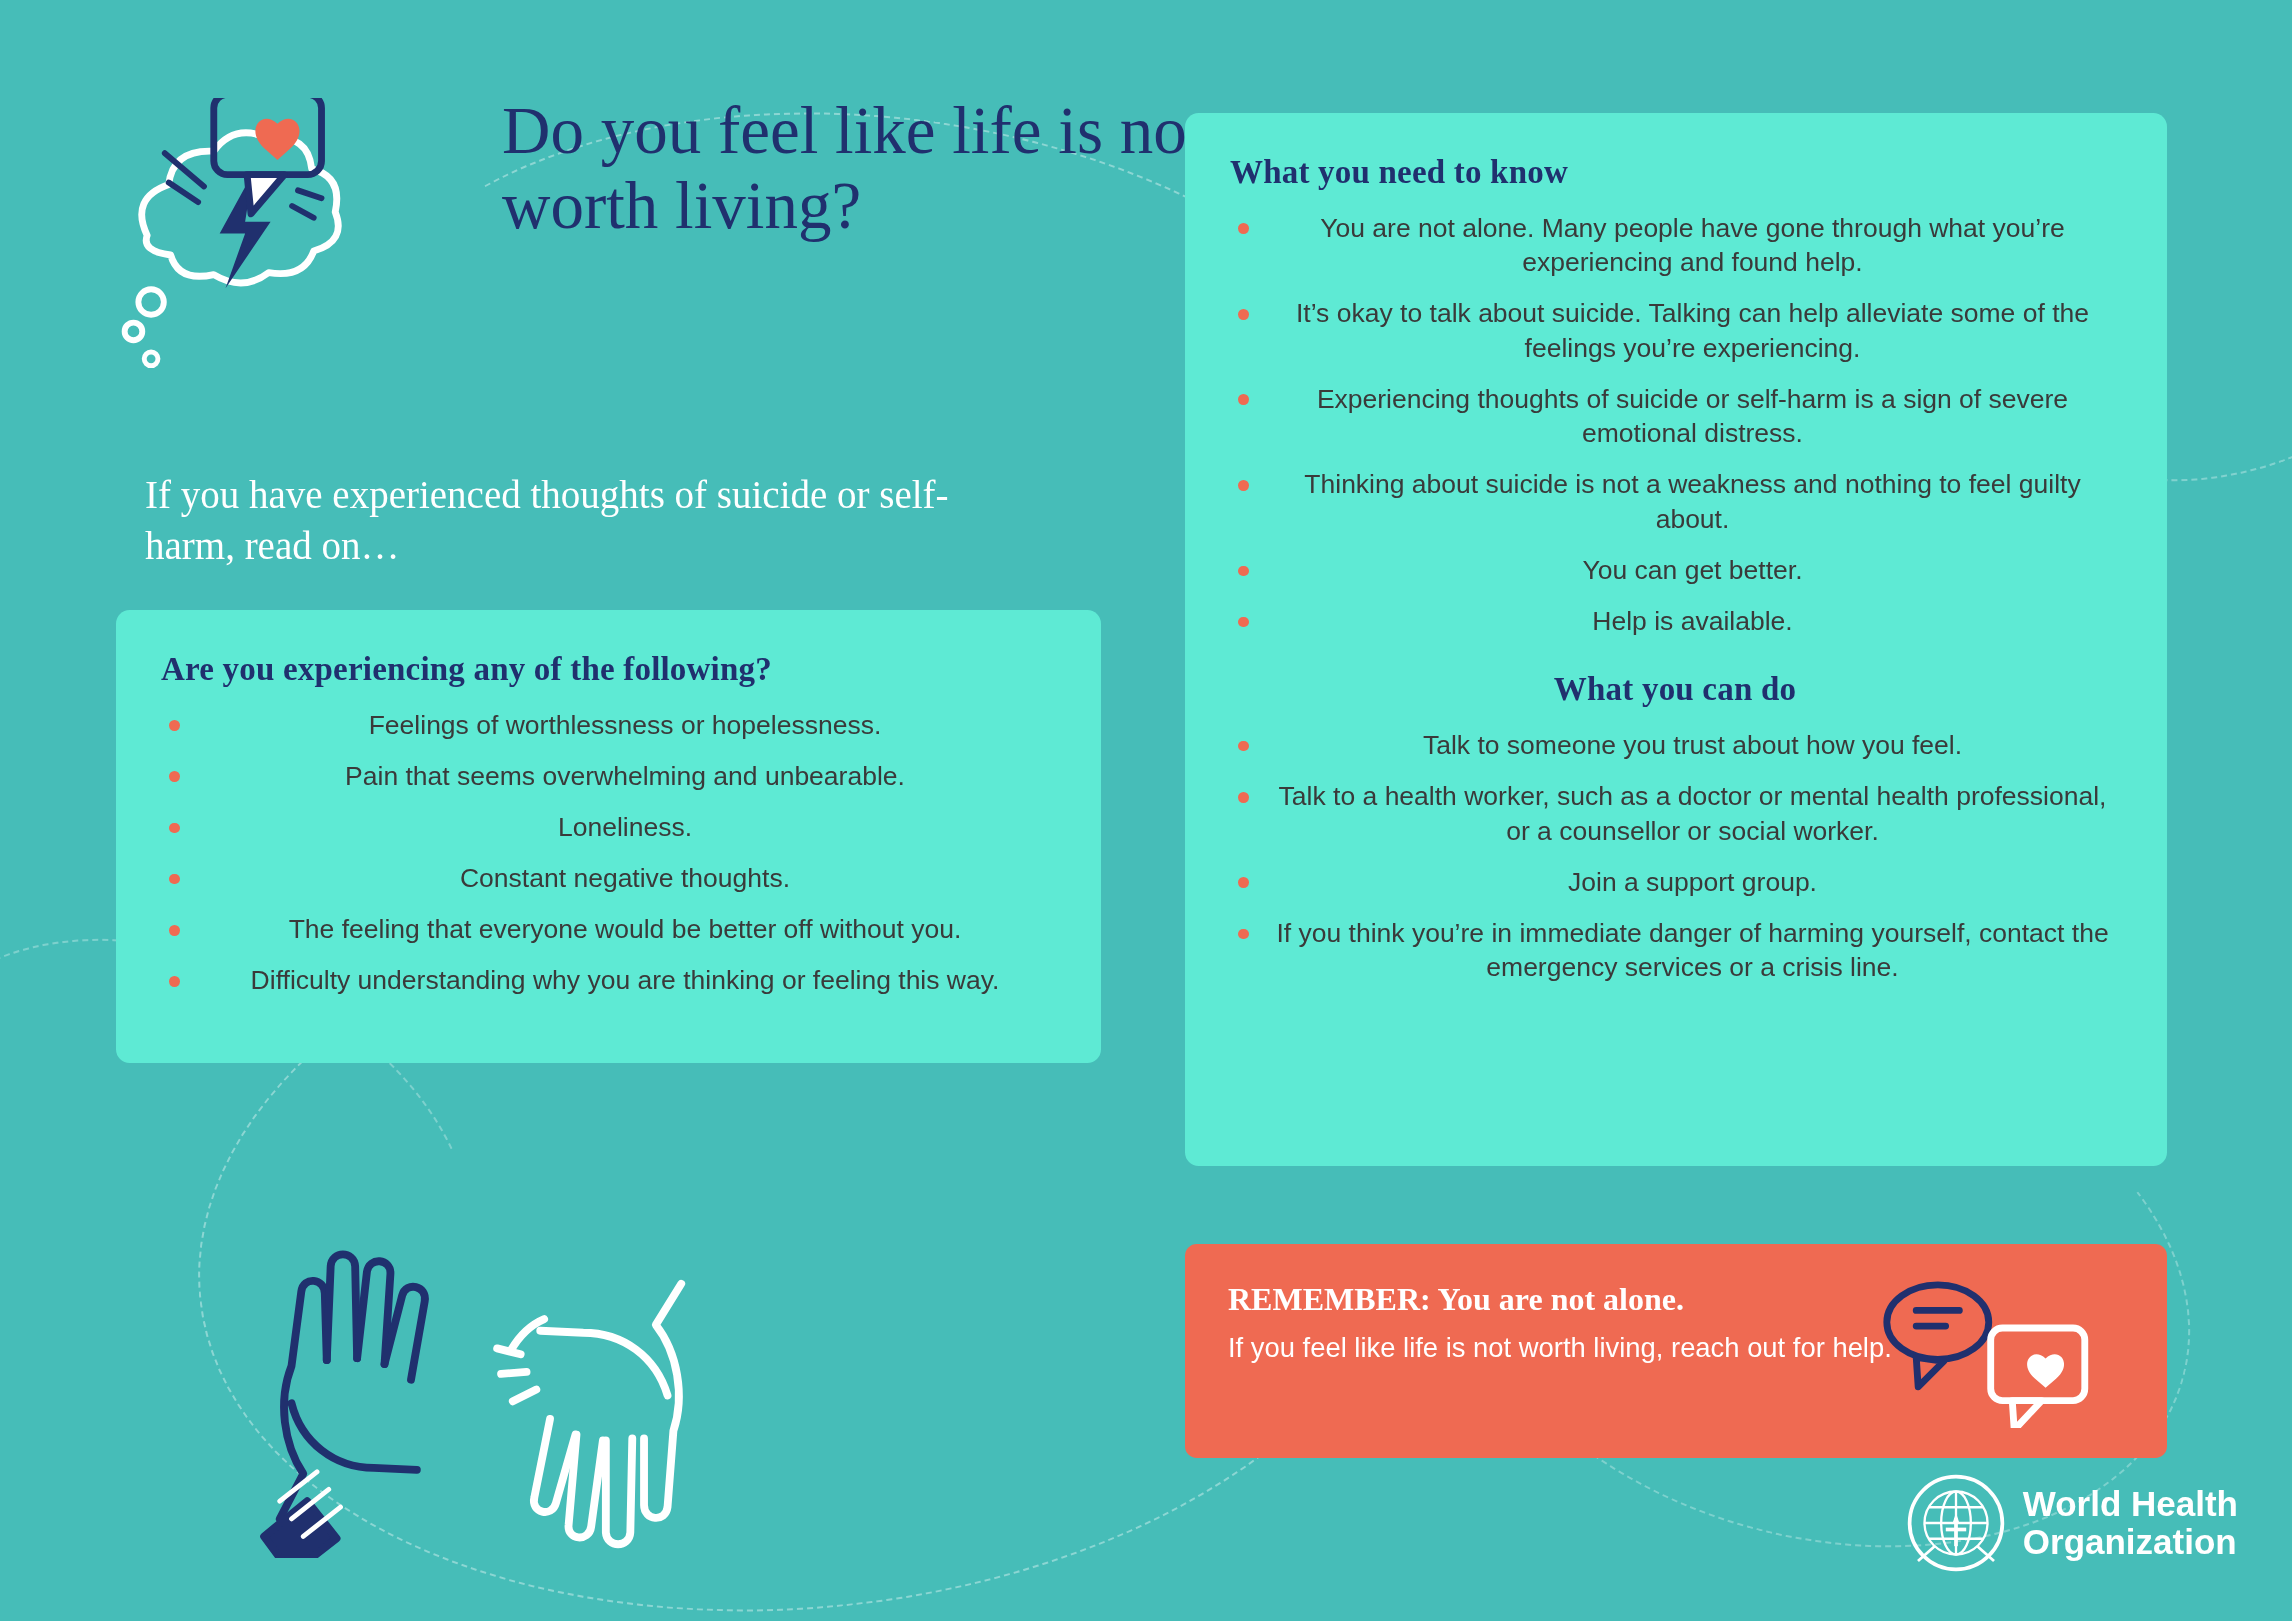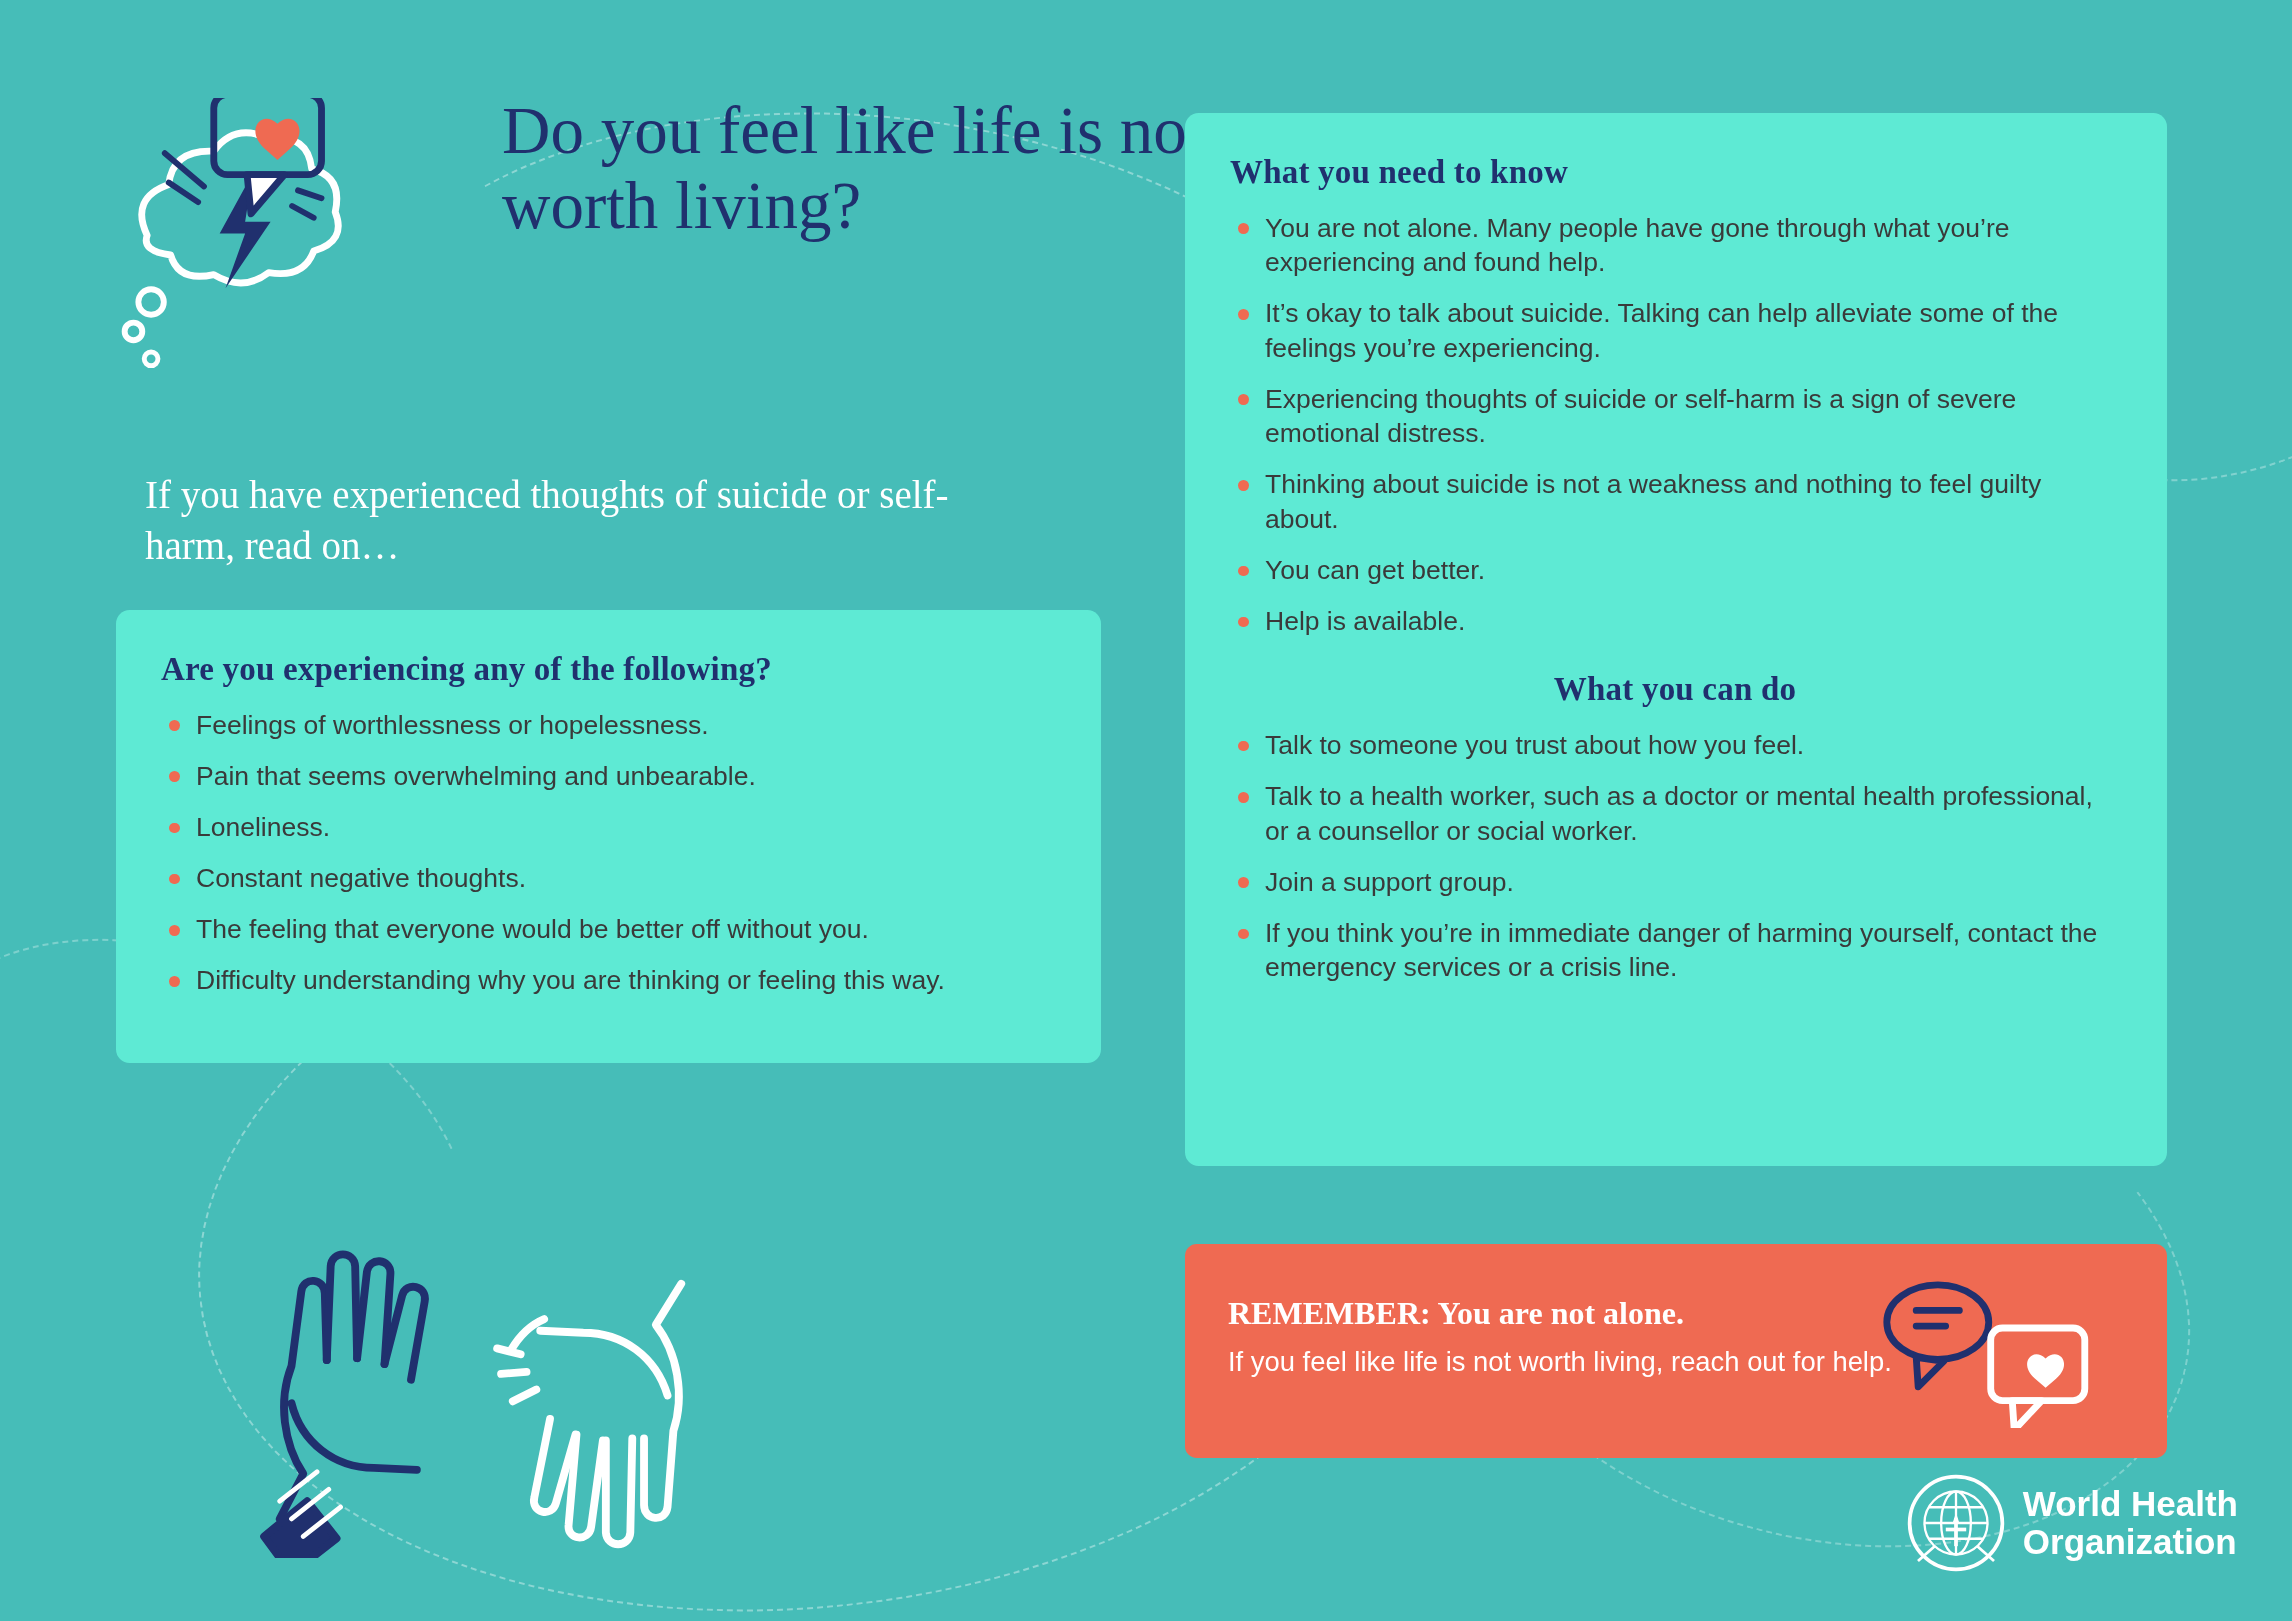--- a/index.html
+++ b/index.html
@@ -64,21 +64,21 @@
   h2.section-title {
     color: #20306e;
     font-family: "Liberation Serif", serif;
     font-size: 33px;
     font-weight: 700;
     letter-spacing: 0.2px;
     margin-bottom: 19.6px;
   }
   h2.section-title.spaced { margin-top: 33px; text-align: center; }
 
-  ul.bullets { list-style: none; }
+  ul.bullets { list-style: none; text-align: center; }
   ul.bullets li {
     position: relative;
     padding-left: 35px;
     margin-bottom: 16.7px;
     color: #3a3a3a;
     font-size: 26.5px;
     line-height: 1.30;
   }
   ul.bullets li::before {
     content: "";
@@ -93,21 +93,21 @@
 
   
   #remember {
     position: absolute;
     left: 1185px;
     top: 1244px;
     width: 982px;
     height: 214px;
     background: #ef6a52;
     border-radius: 11.8px;
-    padding: 51px 43px;
+    padding: 37px 43px;
     color: #ffffff;
   }
   #remember .rem-title {
     font-family: "Liberation Serif", serif;
     font-weight: 700;
     font-size: 32px;
     margin-bottom: 11.8px;
   }
   #remember .rem-body {
     font-size: 27.4px;

